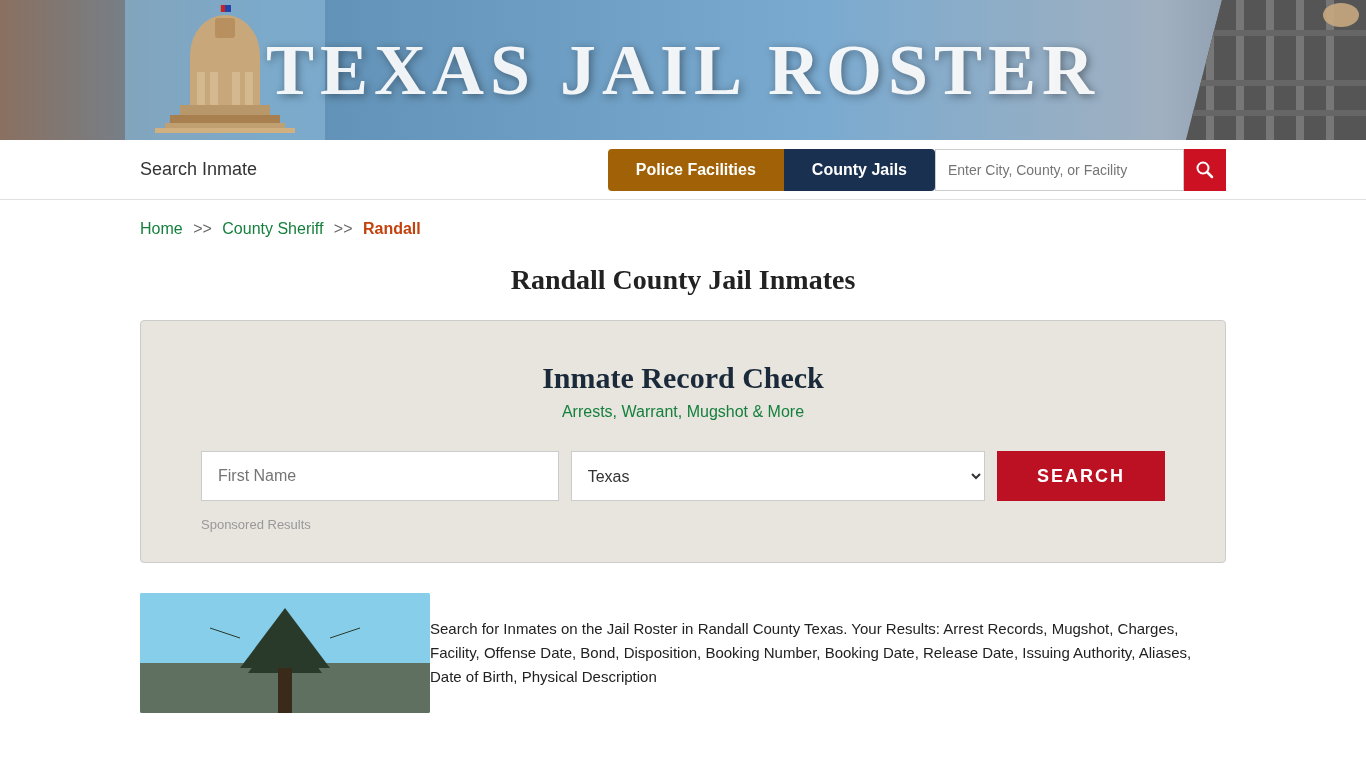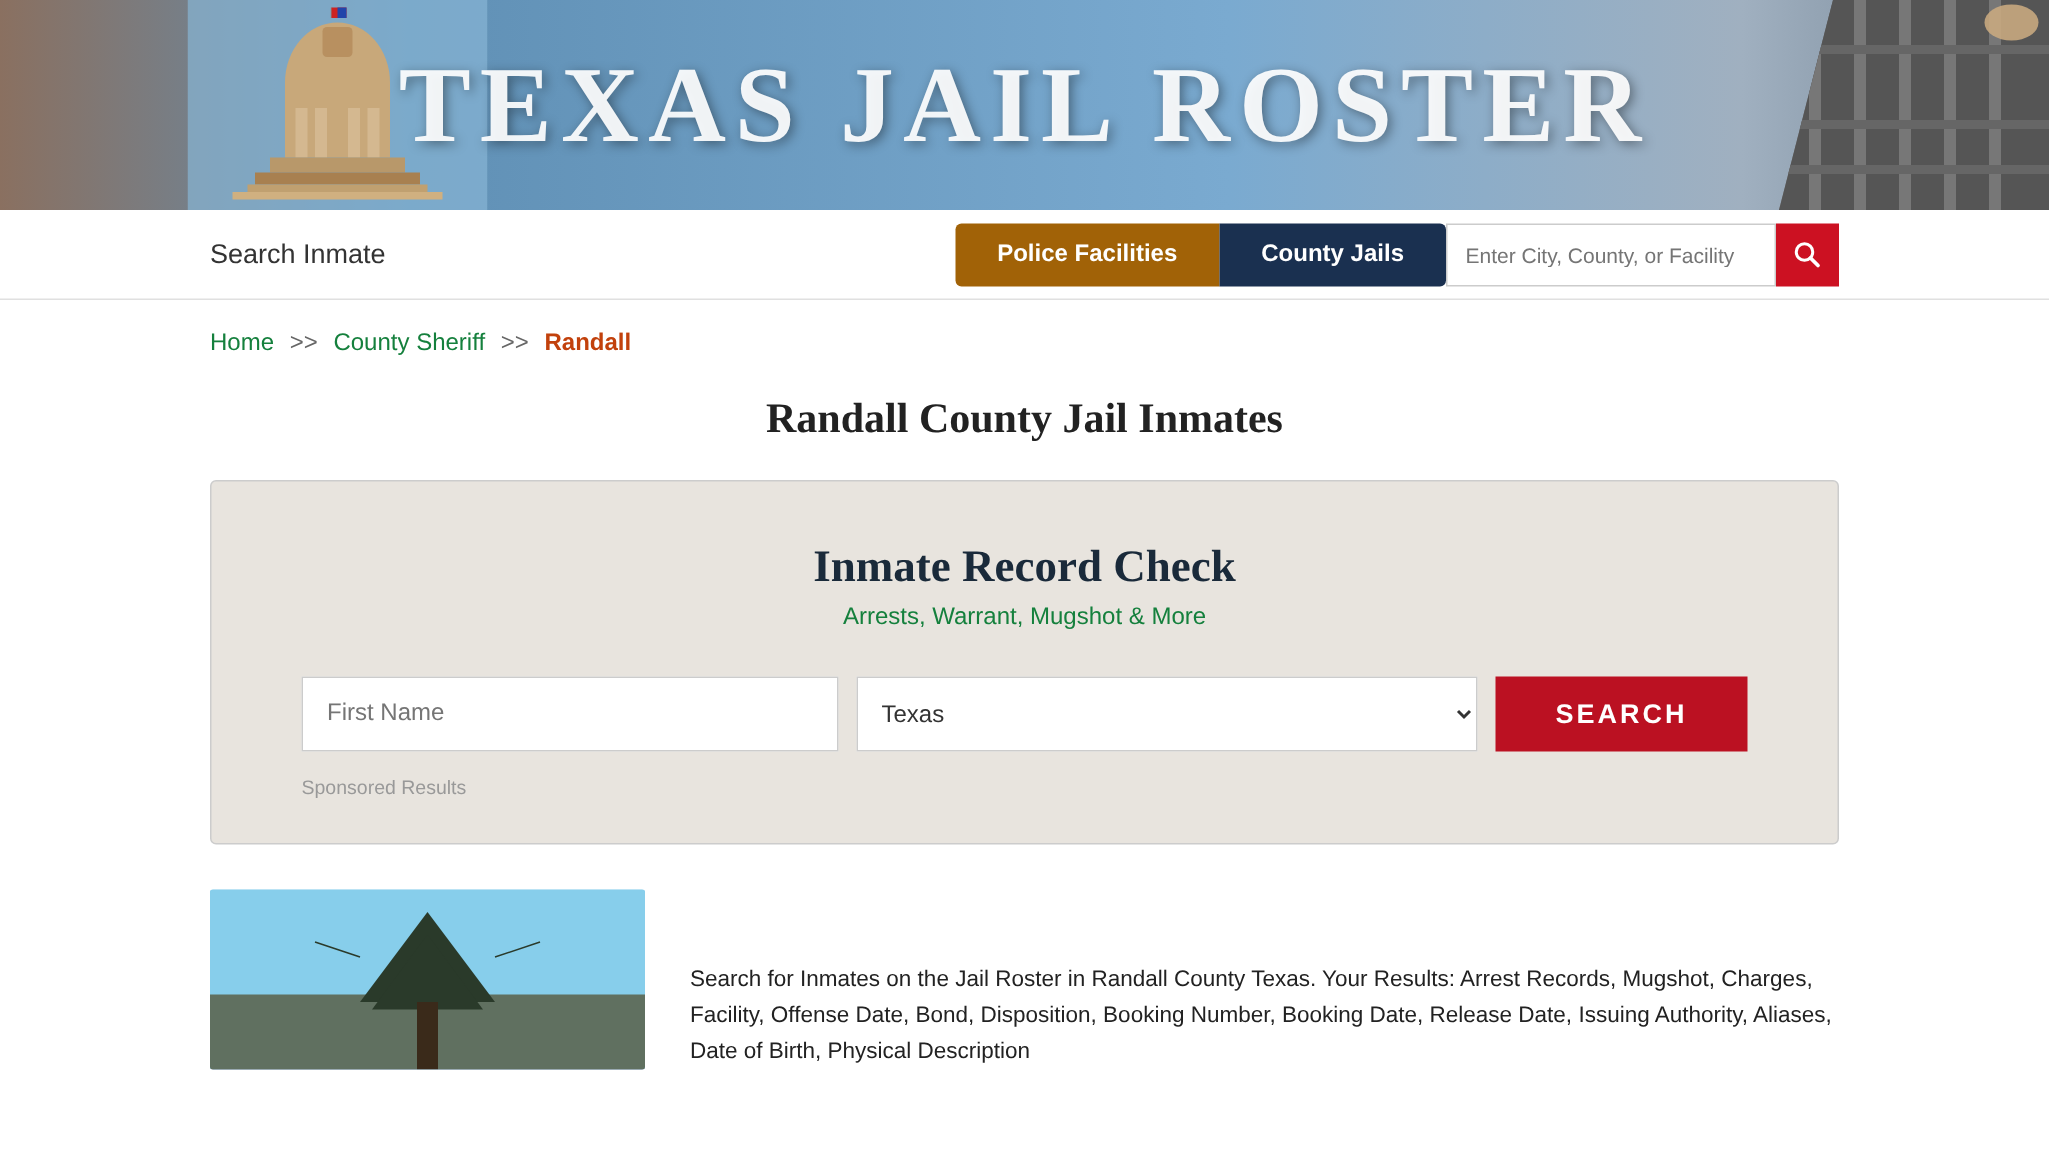--- a/index.html
+++ b/index.html
@@ -84,21 +84,21 @@
     }
     .nav-btn-police {
       background: #a16207;
       border-radius: 4px 0 0 4px;
     }
     .nav-btn-county {
       background: #1a3050;
       border-radius: 0 4px 4px 0;
     }
     .search-facility-input {
-      width: 220px;
+      width: 249px;
       height: 42px;
       padding: 8px 12px;
       font-size: 14px;
       border: 1px solid #ccc;
       font-family: Arial, sans-serif;
       color: #999;
       outline: none;
     }
     .search-facility-btn {
       width: 42px;
@@ -211,22 +211,21 @@
       font-size: 13px;
       color: #999;
       font-family: Arial, sans-serif;
       margin-top: 16px;
     }
 
     
     .bottom-section {
       display: flex;
       padding: 0 140px;
-      gap: 30px;
-      align-items: flex-end;
+      align-items: center;
     }
     .bottom-image {
       width: 290px;
       height: 120px;
       flex-shrink: 0;
       background: linear-gradient(180deg, #87ceeb 0%, #a0d0e8 40%, #708090 70%, #506070 100%);
       border-radius: 2px;
       overflow: hidden;
       position: relative;
     }

